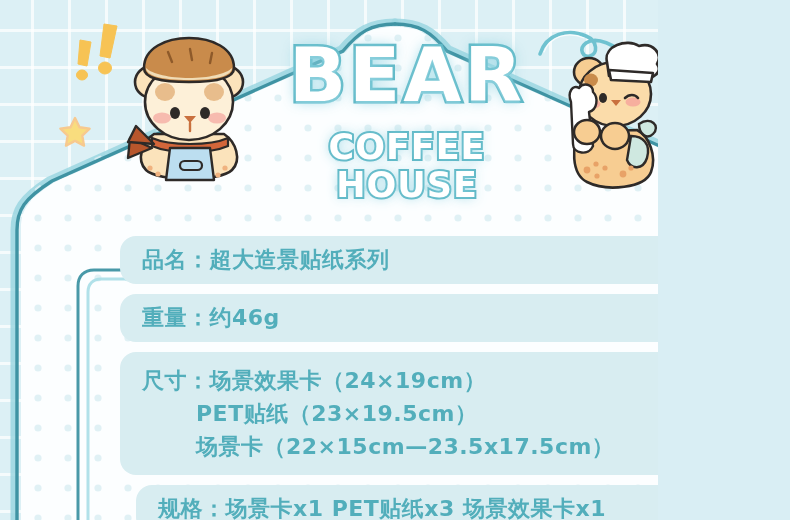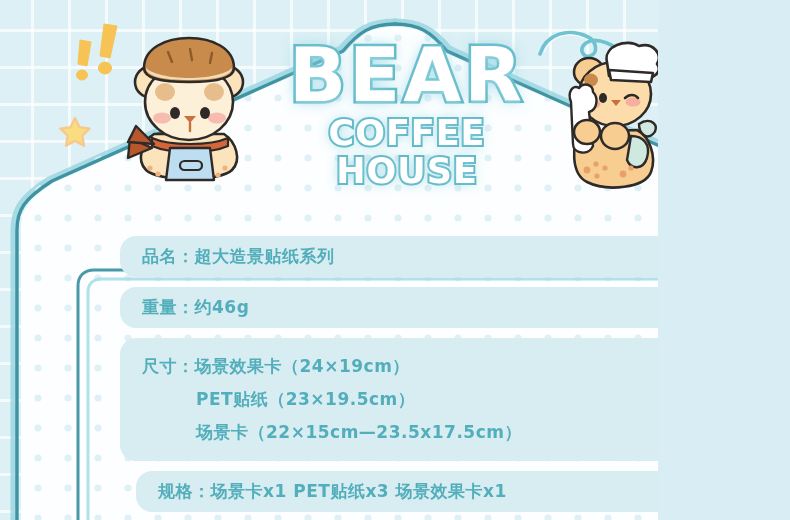--- a/index.html
+++ b/index.html
@@ -35,40 +35,40 @@
     color:#ffffff;
     -webkit-text-stroke:5px #5bb6c4;
     paint-order:stroke fill;
     text-shadow:
       0 0 0 #5bb6c4,
       0 3px 0 rgba(150,214,226,.55),
       0 0 14px rgba(140,210,224,.85);
     font-family:"DejaVu Sans","Liberation Sans",sans-serif;
   }
   .brand-sub{
-    margin-top:2px;
+    margin-top:16px;
     font-size:35px;line-height:38px;font-weight:bold;letter-spacing:1px;
     color:#ffffff;
     -webkit-text-stroke:4px #5bb6c4;
     paint-order:stroke fill;
     text-shadow:0 0 12px rgba(140,210,224,.9);
     font-family:"DejaVu Sans","Liberation Sans",sans-serif;
   }
 
   
   .info{
     position:absolute;left:120px;top:236px;width:552px;
     display:flex;flex-direction:column;gap:10px;
   }
   .pill{
     background:#d8edf1;
     border-radius:16px;
     padding:9px 22px;
     color:#52aebb;
-    font-size:17px;
+    font-size:22px;
     font-weight:bold;
     letter-spacing:.5px;
     font-family:"DejaVu Sans","Liberation Sans",sans-serif;
     box-sizing:border-box;
   }
   .pill.row-flex{display:flex;justify-content:space-between;}
   .pill.size{padding:12px 22px;}
   .size-line{line-height:33px;white-space:nowrap;}
   .size-line.indent{padding-left:54px;}
   .pill.spec{letter-spacing:.5px;margin-left:16px;}

